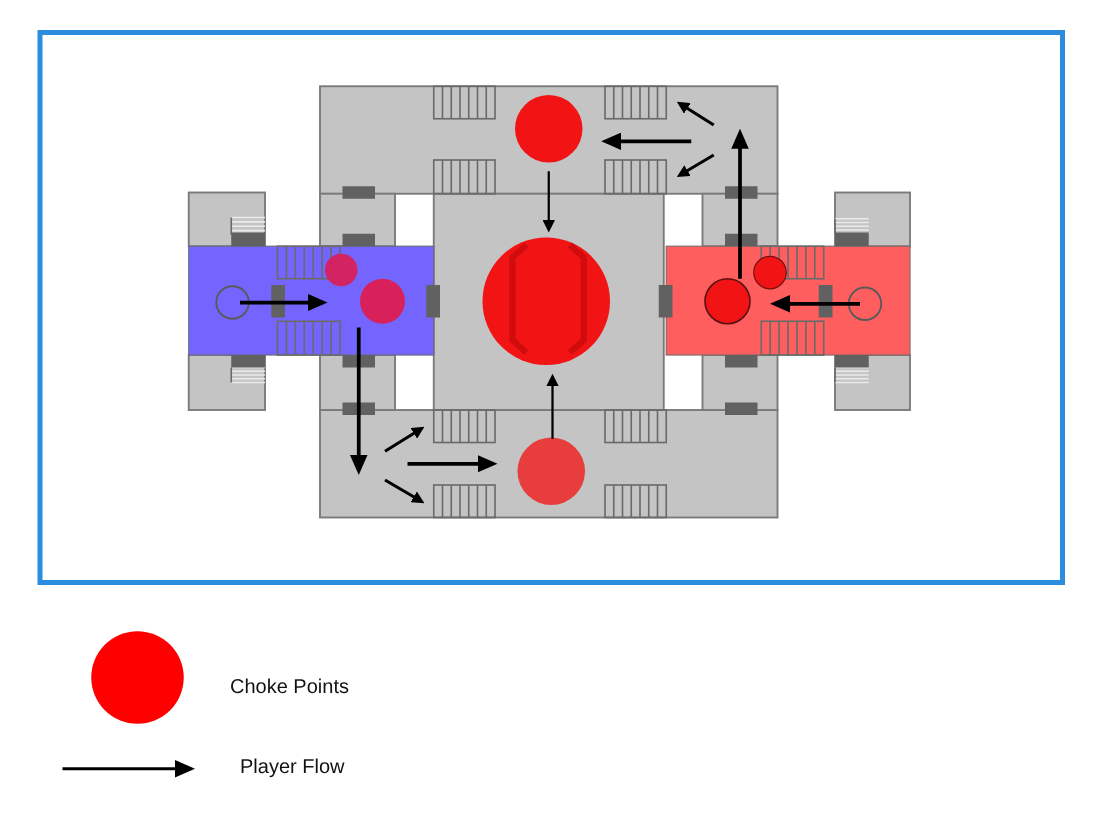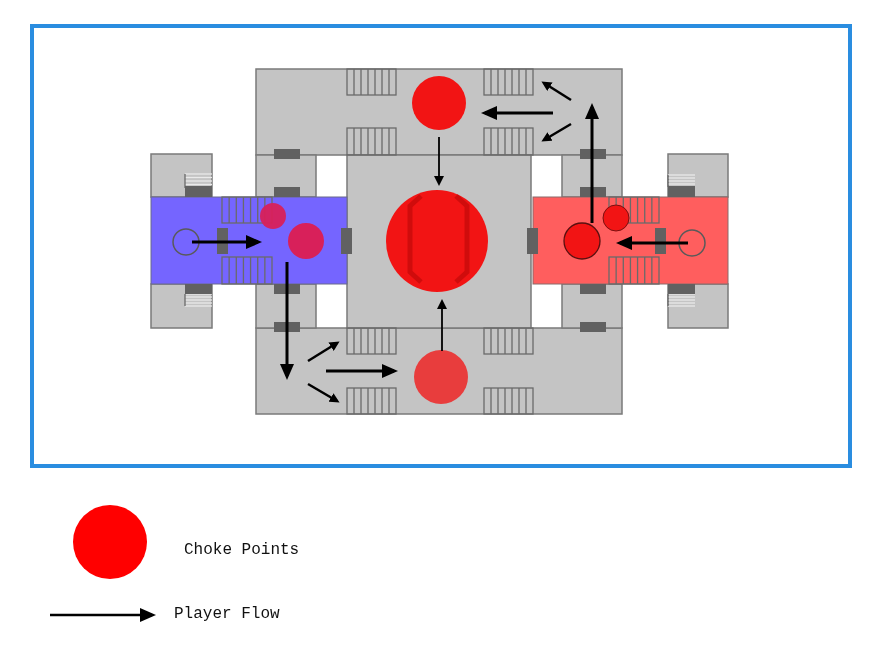--- a/index.html
+++ b/index.html
@@ -1,18 +1,18 @@
 <!DOCTYPE html>
 <html><head>
   <meta charset="utf-8">
   <style>
     html, body { margin:0; padding:0; background:#ffffff; }
     body { width:884px; height:665px; position:relative; overflow:hidden; font-family:"Liberation Sans", sans-serif; }
     #map-svg { position:absolute; left:0; top:0; }
-    .legend-label { position:absolute; font-family:Liberation Mono, monospace; font-size:16px; color:#111; }
+    .legend-label { position:absolute; font-family:Liberation Sans, sans-serif; font-size:16px; color:#111; }
   </style>
 </head>
 <body>
 
 <svg id="map-svg" width="884" height="665" viewBox="0 0 884 665" xmlns="http://www.w3.org/2000/svg">
   <defs>
     <marker id="ah" markerWidth="10" markerHeight="10" refX="7" refY="5" orient="auto" markerUnits="userSpaceOnUse">
       <path d="M0,0 L10,5 L0,10 Z" fill="#000"></path>
     </marker>
     <marker id="ahL" markerWidth="16" markerHeight="14" refX="12" refY="7" orient="auto" markerUnits="userSpaceOnUse">
@@ -237,13 +237,13 @@
     <line x1="553" y1="113" x2="485" y2="113" marker-end="url(#ahL)"></line>
     <line x1="571" y1="124" x2="544" y2="140" stroke-width="2.5" marker-end="url(#ah)"></line>
     <line x1="439" y1="137" x2="439" y2="183" stroke-width="1.8" marker-end="url(#ah)"></line>
   </g>
 
   <circle cx="110" cy="542" r="37" fill="#ff0000"></circle>
   <line x1="50" y1="615" x2="152" y2="615" stroke="#000" stroke-width="2.5" marker-end="url(#ahL)"></line>
 </svg>
 
 <div class="legend-label" style="left:184px; top:541px;">Choke Points</div>
-<div class="legend-label" style="left:174px; top:605px;">Player Flow</div>
+<div class="legend-label" style="left:192px; top:605px;">Player Flow</div>
 
 </body></html>

